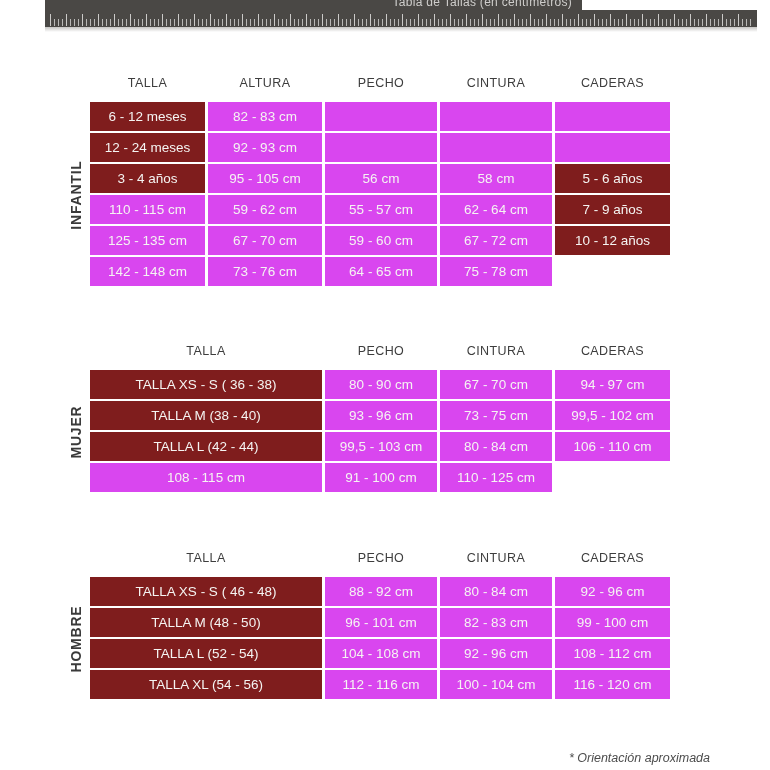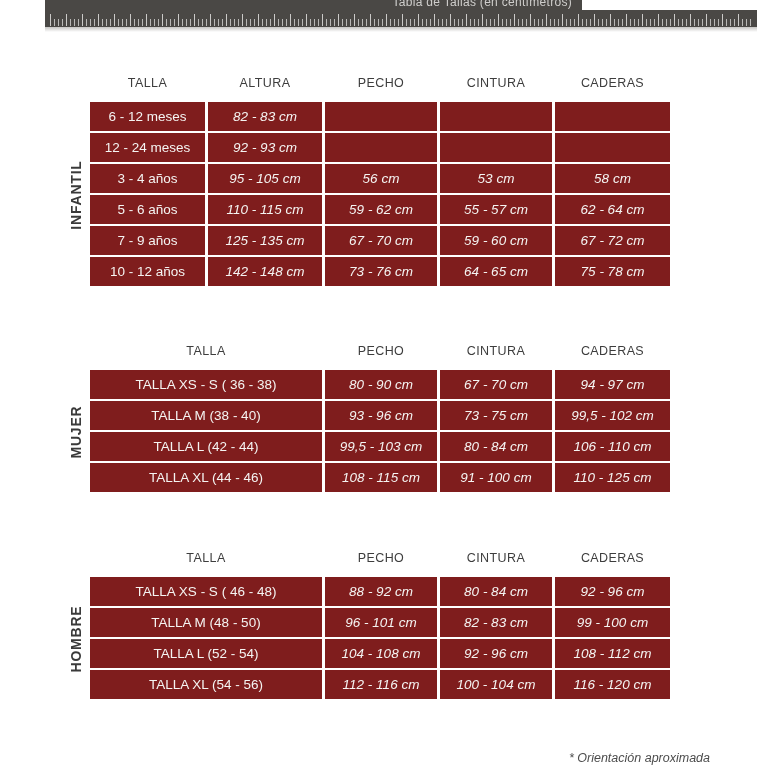--- a/index.html
+++ b/index.html
@@ -59,21 +59,21 @@
 
   .hcell {
     height:30px; line-height:26px; text-align:center;
     font-size:12.5px; letter-spacing:0.4px; color:#3d3d3d;
   }
   .cell {
     height:29px; line-height:29px; text-align:center;
     font-size:13.5px; color:#f5f4f2; white-space:nowrap; overflow:hidden;
   }
   .cell.dark { background:#7f1d1d; }
-  .cell.gray { background:#7f1d1d;font-style:italic; }
+  .cell.gray { background:#d946ef; }
 
   .footnote {
     position:absolute; top:751px; right:60px;
     font-size:12.5px; color:#4c4c4c;font-style:italic;
   }
 </style>
 </head>
 <body>
 
 <div class="title-bar">
@@ -102,21 +102,20 @@
     <div class="cell gray"></div>
     <div class="cell gray"></div>
     <div class="cell dark">12 - 24 meses</div>
     <div class="cell gray">92 - 93 cm</div>
     <div class="cell gray"></div>
     <div class="cell gray"></div>
     <div class="cell gray"></div>
     <div class="cell dark">3 - 4 años</div>
     <div class="cell gray">95 - 105 cm</div>
     <div class="cell gray">56 cm</div>
-    <div class="cell gray">53 cm</div>
     <div class="cell gray">58 cm</div>
     <div class="cell dark">5 - 6 años</div>
     <div class="cell gray">110 - 115 cm</div>
     <div class="cell gray">59 - 62 cm</div>
     <div class="cell gray">55 - 57 cm</div>
     <div class="cell gray">62 - 64 cm</div>
     <div class="cell dark">7 - 9 años</div>
     <div class="cell gray">125 - 135 cm</div>
     <div class="cell gray">67 - 70 cm</div>
     <div class="cell gray">59 - 60 cm</div>
@@ -137,21 +136,20 @@
     <div class="cell gray">67 - 70 cm</div>
     <div class="cell gray">94 - 97 cm</div>
     <div class="cell dark">TALLA M (38 - 40)</div>
     <div class="cell gray">93 - 96 cm</div>
     <div class="cell gray">73 - 75 cm</div>
     <div class="cell gray">99,5 - 102 cm</div>
     <div class="cell dark">TALLA L (42 - 44)</div>
     <div class="cell gray">99,5 - 103 cm</div>
     <div class="cell gray">80 - 84 cm</div>
     <div class="cell gray">106 - 110 cm</div>
-    <div class="cell dark">TALLA XL (44 - 46)</div>
     <div class="cell gray">108 - 115 cm</div>
     <div class="cell gray">91 - 100 cm</div>
     <div class="cell gray">110 - 125 cm</div>
   </div>
 <div class="size-table" id="t2">
     <div class="hcell">TALLA</div>
     <div class="hcell">PECHO</div>
     <div class="hcell">CINTURA</div>
     <div class="hcell">CADERAS</div>
     <div class="cell dark">TALLA XS - S ( 46 - 48)</div>

